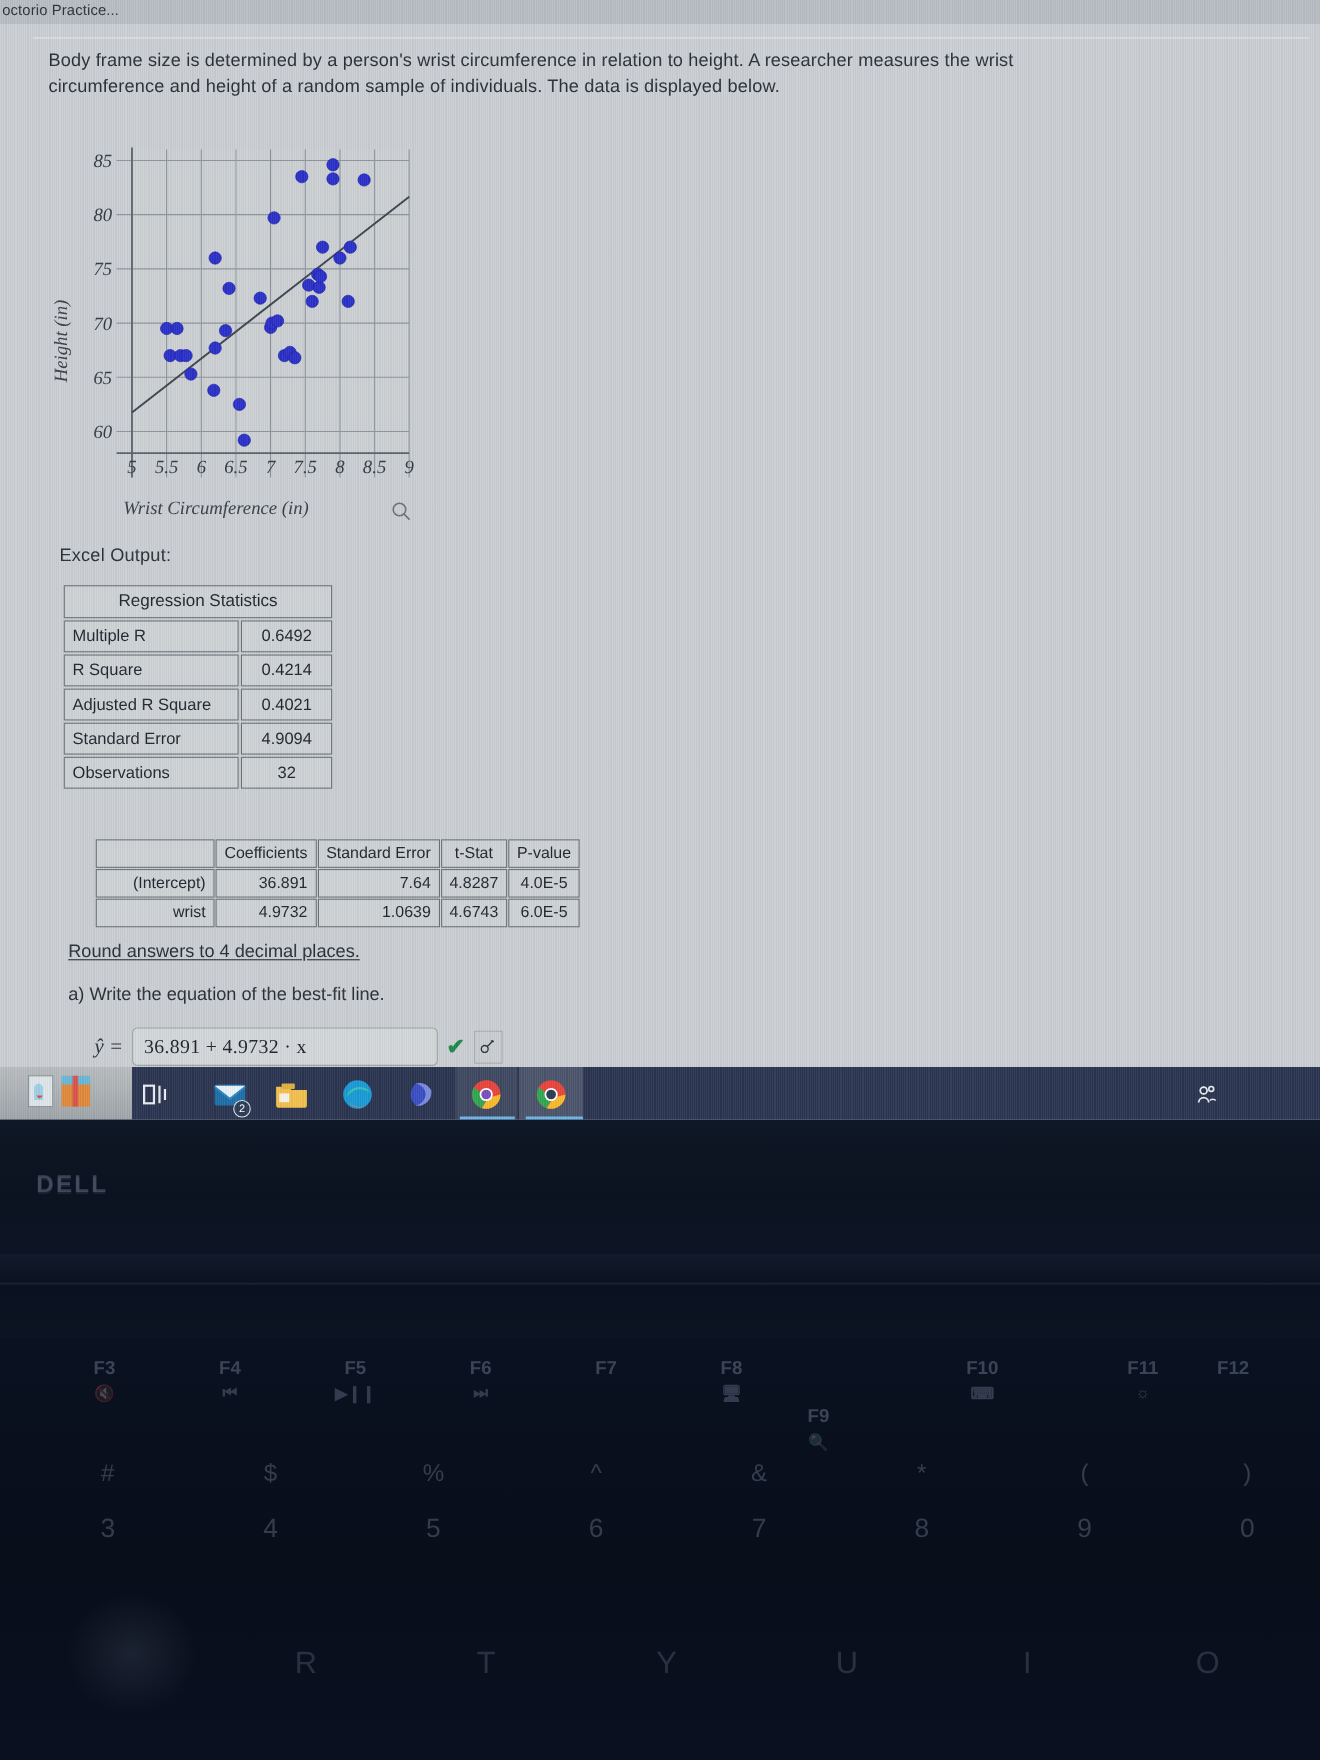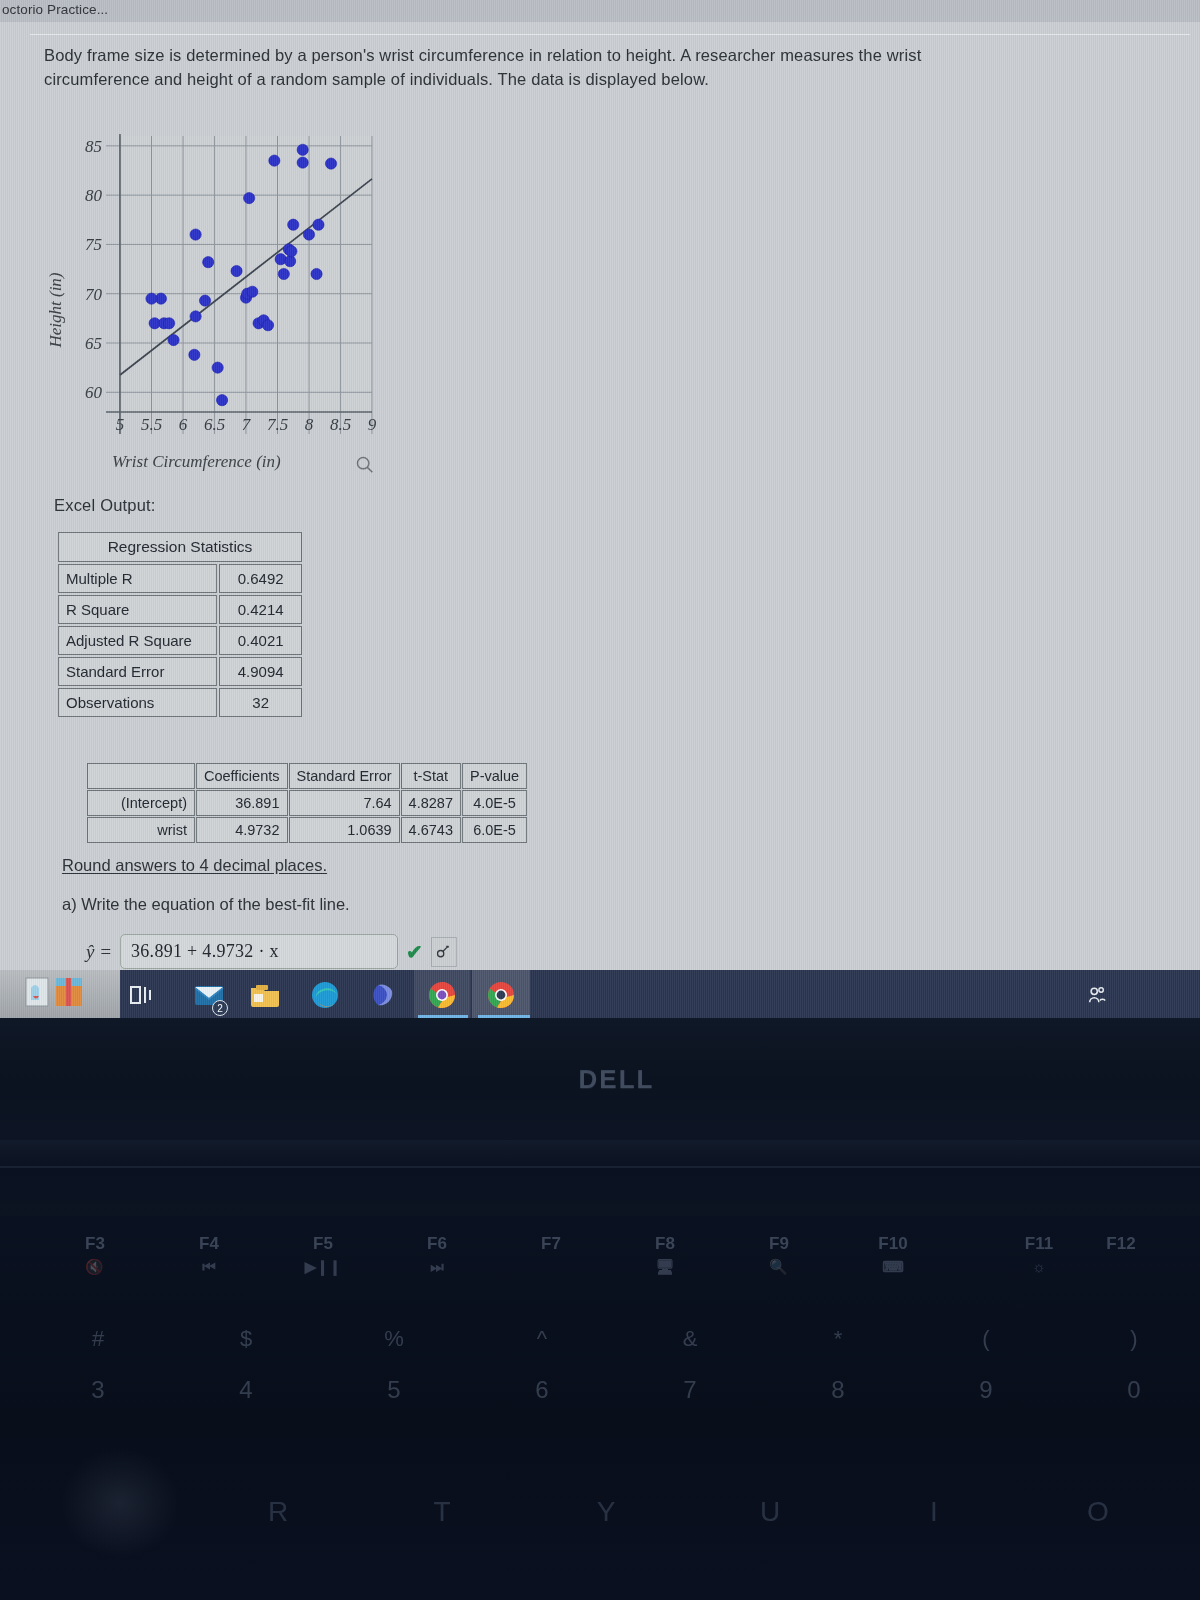--- a/index.html
+++ b/index.html
@@ -229,22 +229,21 @@
   }
 
   
   #bezel {
     position: absolute; left: 0; top: 1018px;
     width: 1200px; height: 122px;
     background: linear-gradient(180deg,#0f1826 0%, #0b1220 55%, #0d1524 100%);
   }
   #dell-logo {
     position: absolute; left: 0; right: 0; top: 46px;
-    text-align: center;
-    font-size: 26px;
+    font-size: 22px;
     font-weight: bold;
     letter-spacing: 2px;
     color: rgba(120,138,165,0.40);
     text-shadow: 0 1px 1px rgba(255,255,255,0.08);
     padding-left: 33px;
   }
   #hinge {
     position: absolute; left: 0; top: 1140px;
     width: 1200px; height: 76px;
     background: linear-gradient(180deg,#121b2b 0%, #0a1120 40%, #0c1422 100%);
@@ -545,21 +544,21 @@
 </div>
 
 <div id="keyboard">
   <div class="keyrow" id="fnrow" style="top:18px;">
       <div class="key" style="left: 60px; width: 70px;"><span>F3</span><span class="sub">🔇</span></div>
       <div class="key" style="left: 174px; width: 70px;"><span>F4</span><span class="sub">⏮</span></div>
       <div class="key" style="left: 288px; width: 70px;"><span>F5</span><span class="sub">▶❙❙</span></div>
       <div class="key" style="left: 402px; width: 70px;"><span>F6</span><span class="sub">⏭</span></div>
       <div class="key" style="left: 516px; width: 70px;"><span>F7</span><span class="sub"></span></div>
       <div class="key" style="left: 630px; width: 70px;"><span>F8</span><span class="sub">🖥</span></div>
-      <div class="key" style="left: 744px; width: 70px;"><span>F9</span><span class="sub">🔍</span></div>
+      <div class="key" style="left: 709px; width: 70px; margin-top: 44px;"><span>F9</span><span class="sub">🔍</span></div>
       <div class="key" style="left: 858px; width: 70px;"><span>F10</span><span class="sub">⌨</span></div>
       <div class="key" style="left: 1004px; width: 70px;"><span>F11</span><span class="sub">☼</span></div>
       <div class="key" style="left: 1086px; width: 70px;"><span>F12</span><span class="sub"></span></div>
     </div>
   <div class="keyrow" id="numrow" style="top:110px;">
       <div class="key2" style="left: 58px; width: 80px;">
         <span class="sym">#</span>
         <span class="num">3</span>
       </div>
       <div class="key2" style="left: 206px; width: 80px;">

